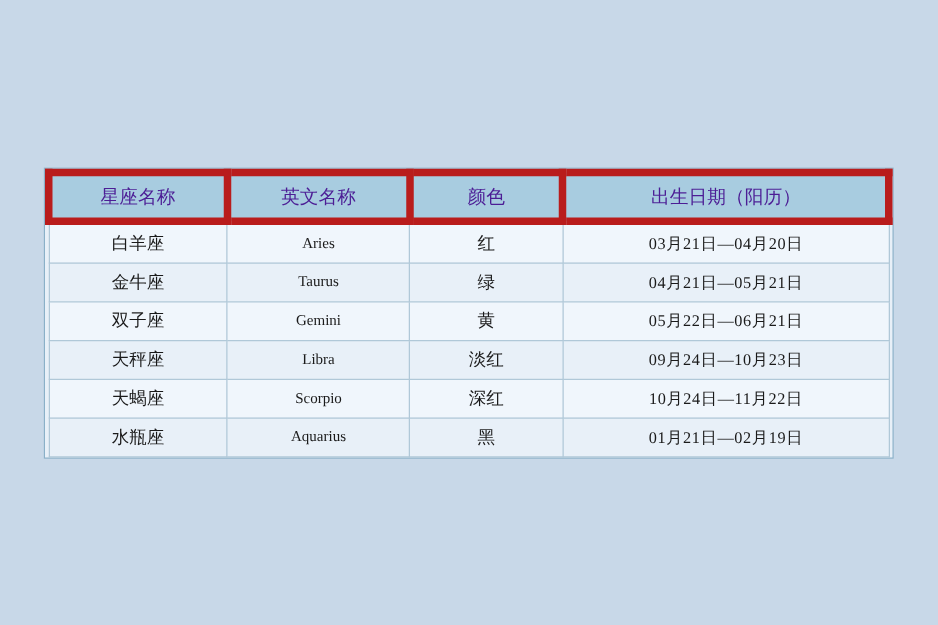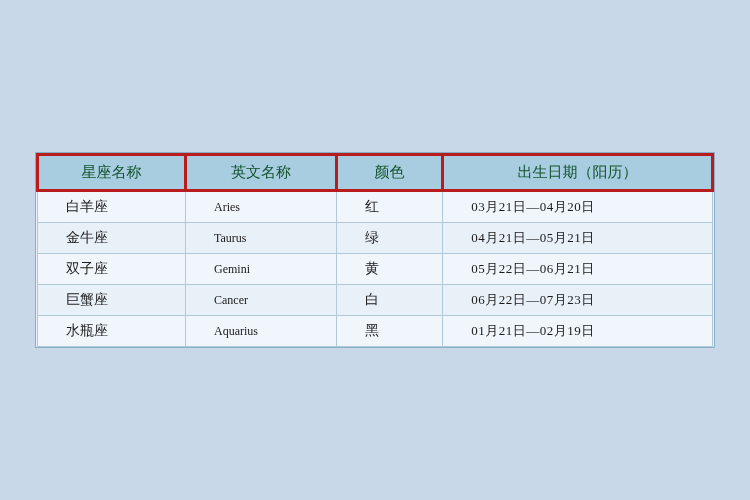--- a/index.html
+++ b/index.html
@@ -28,40 +28,40 @@
     table {
       width: 100%;
       border-collapse: collapse;
     }
 
     thead tr {
       background-color: #a8cce0;
     }
 
     thead th {
-      border: 3px solid #b91c1c;
+      border: 6px solid #b91c1c;
       padding: 7px 10px;
       text-align: center;
       font-weight: normal;
-      color: #14532d;
+      color: #4c1d95;
       font-size: 15px;
     }
 
     tbody tr {
       background-color: #f0f6fc;
     }
 
     tbody tr:nth-child(even) {
       background-color: #e8f0f8;
     }
 
     tbody td {
       border: 1px solid #b0c8d8;
       padding: 6px 28px;
-      text-align: left;
+      text-align: center;
       color: #1a1a1a;
       font-size: 14px;
     }
 
     tbody td:first-child {
       font-size: 14px;
     }
 
     tbody td:nth-child(2) {
       font-size: 12px;
@@ -98,24 +98,30 @@
           <td>绿</td>
           <td class="date-col">04月21日—05月21日</td>
         </tr>
         <tr>
           <td>双子座</td>
           <td>Gemini</td>
           <td>黄</td>
           <td class="date-col">05月22日—06月21日</td>
         </tr>
         <tr>
-          <td>巨蟹座</td>
-          <td>Cancer</td>
-          <td>白</td>
-          <td class="date-col">06月22日—07月23日</td>
+          <td>天秤座</td>
+          <td>Libra</td>
+          <td>淡红</td>
+          <td class="date-col">09月24日—10月23日</td>
+        </tr>
+        <tr>
+          <td>天蝎座</td>
+          <td>Scorpio</td>
+          <td>深红</td>
+          <td class="date-col">10月24日—11月22日</td>
         </tr>
         <tr>
           <td>水瓶座</td>
           <td>Aquarius</td>
           <td>黑</td>
           <td class="date-col">01月21日—02月19日</td>
         </tr>
       </tbody>
   </table>
 </div>

